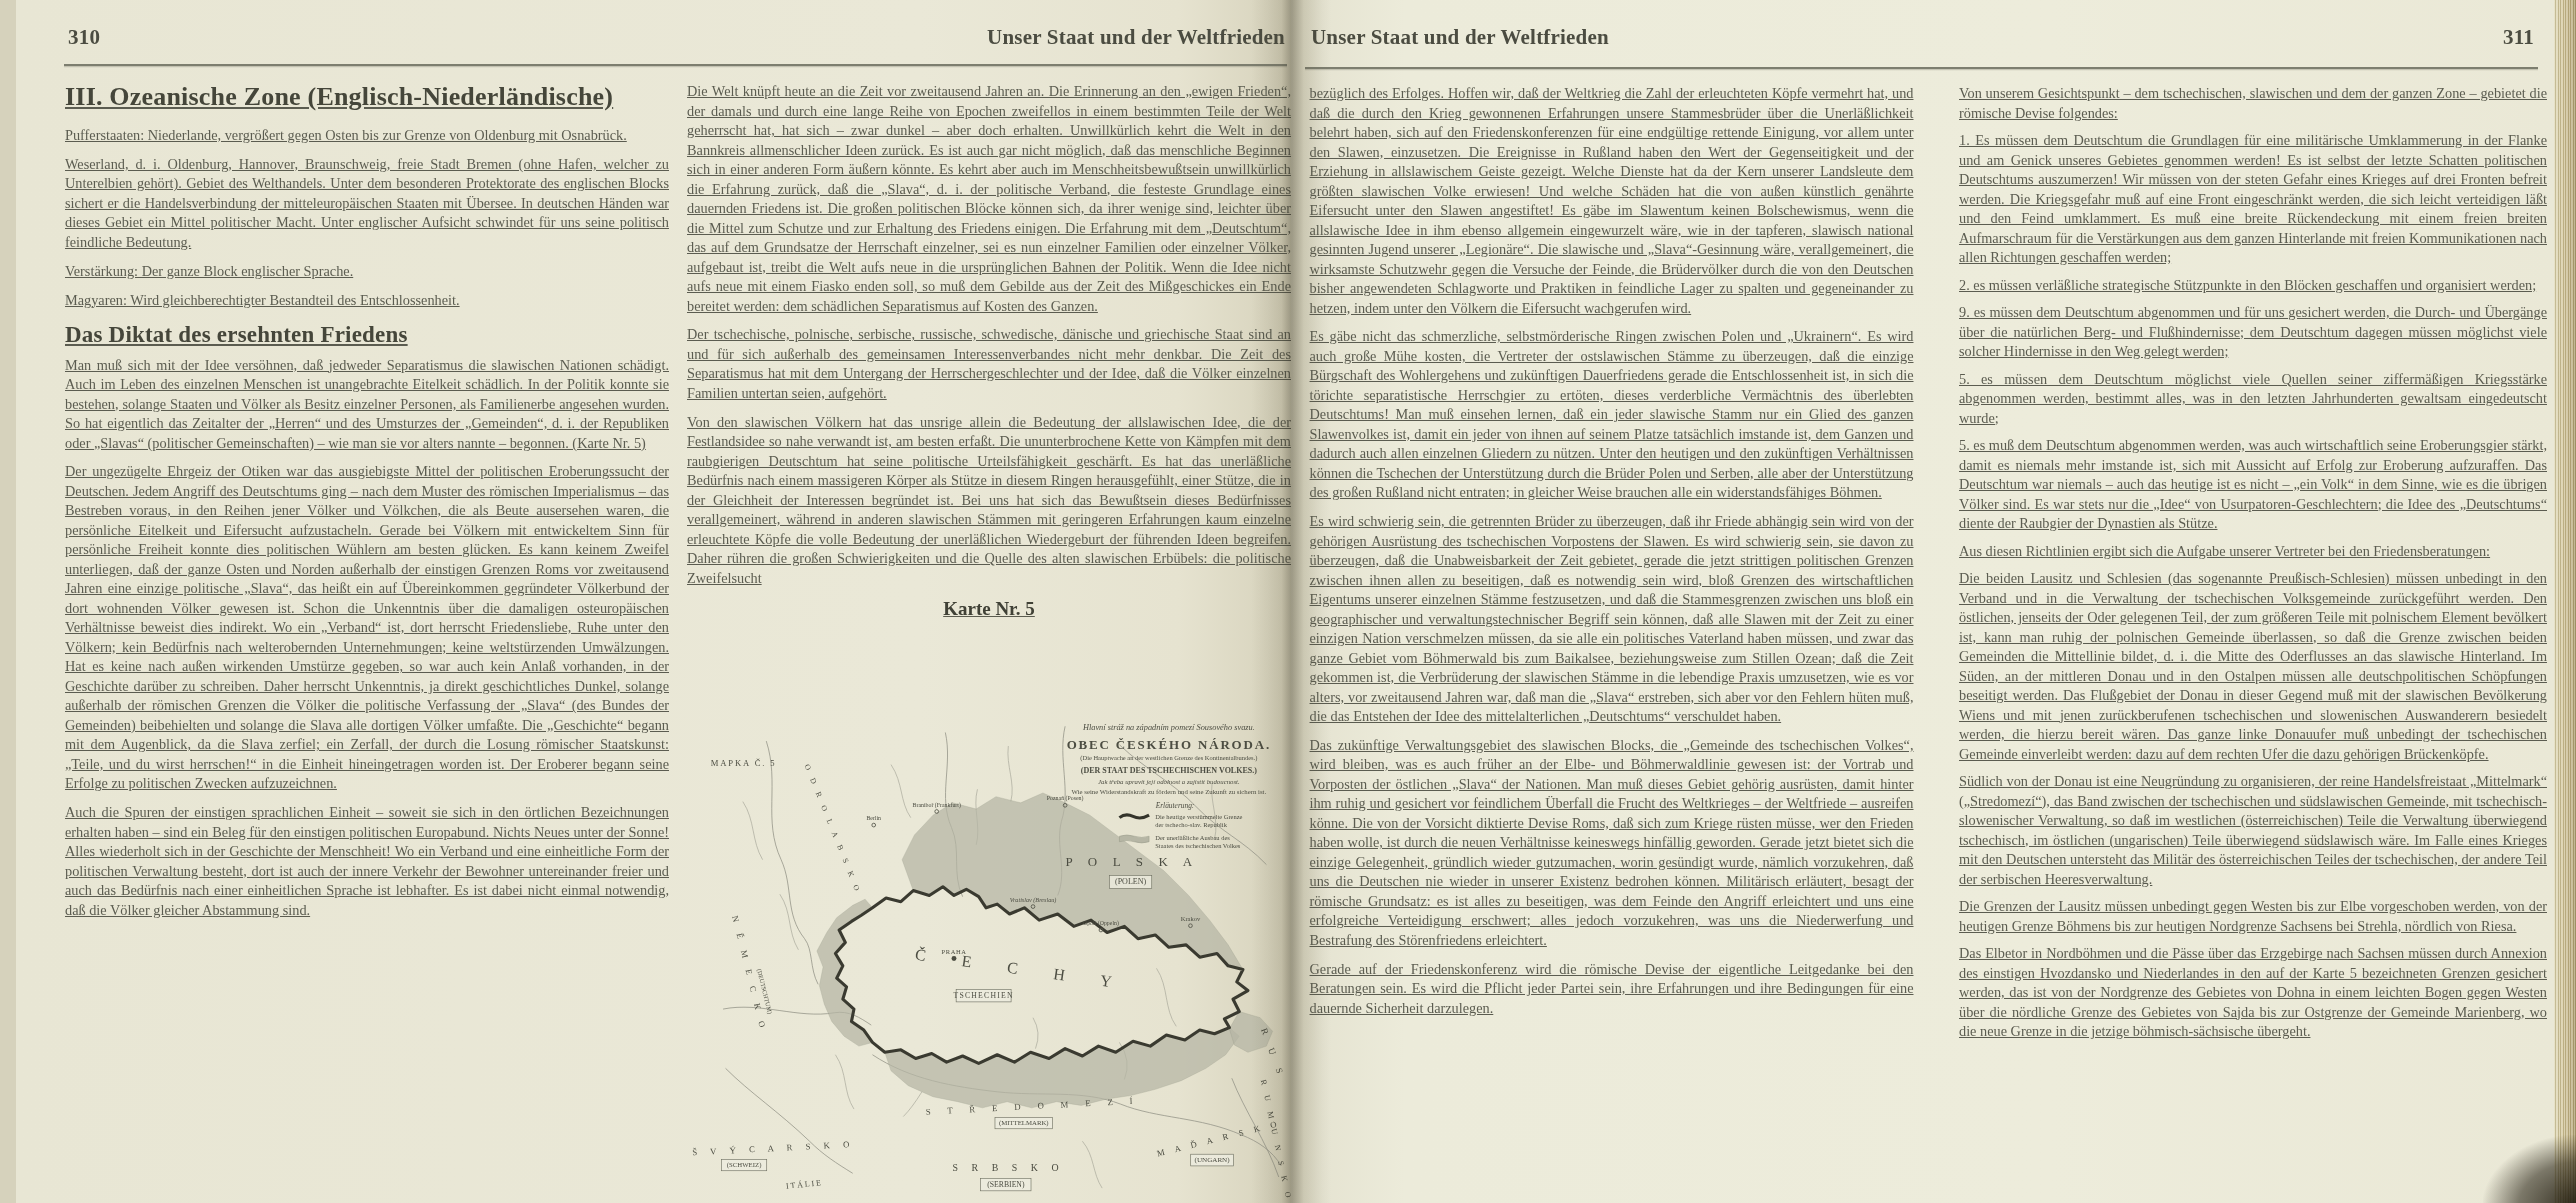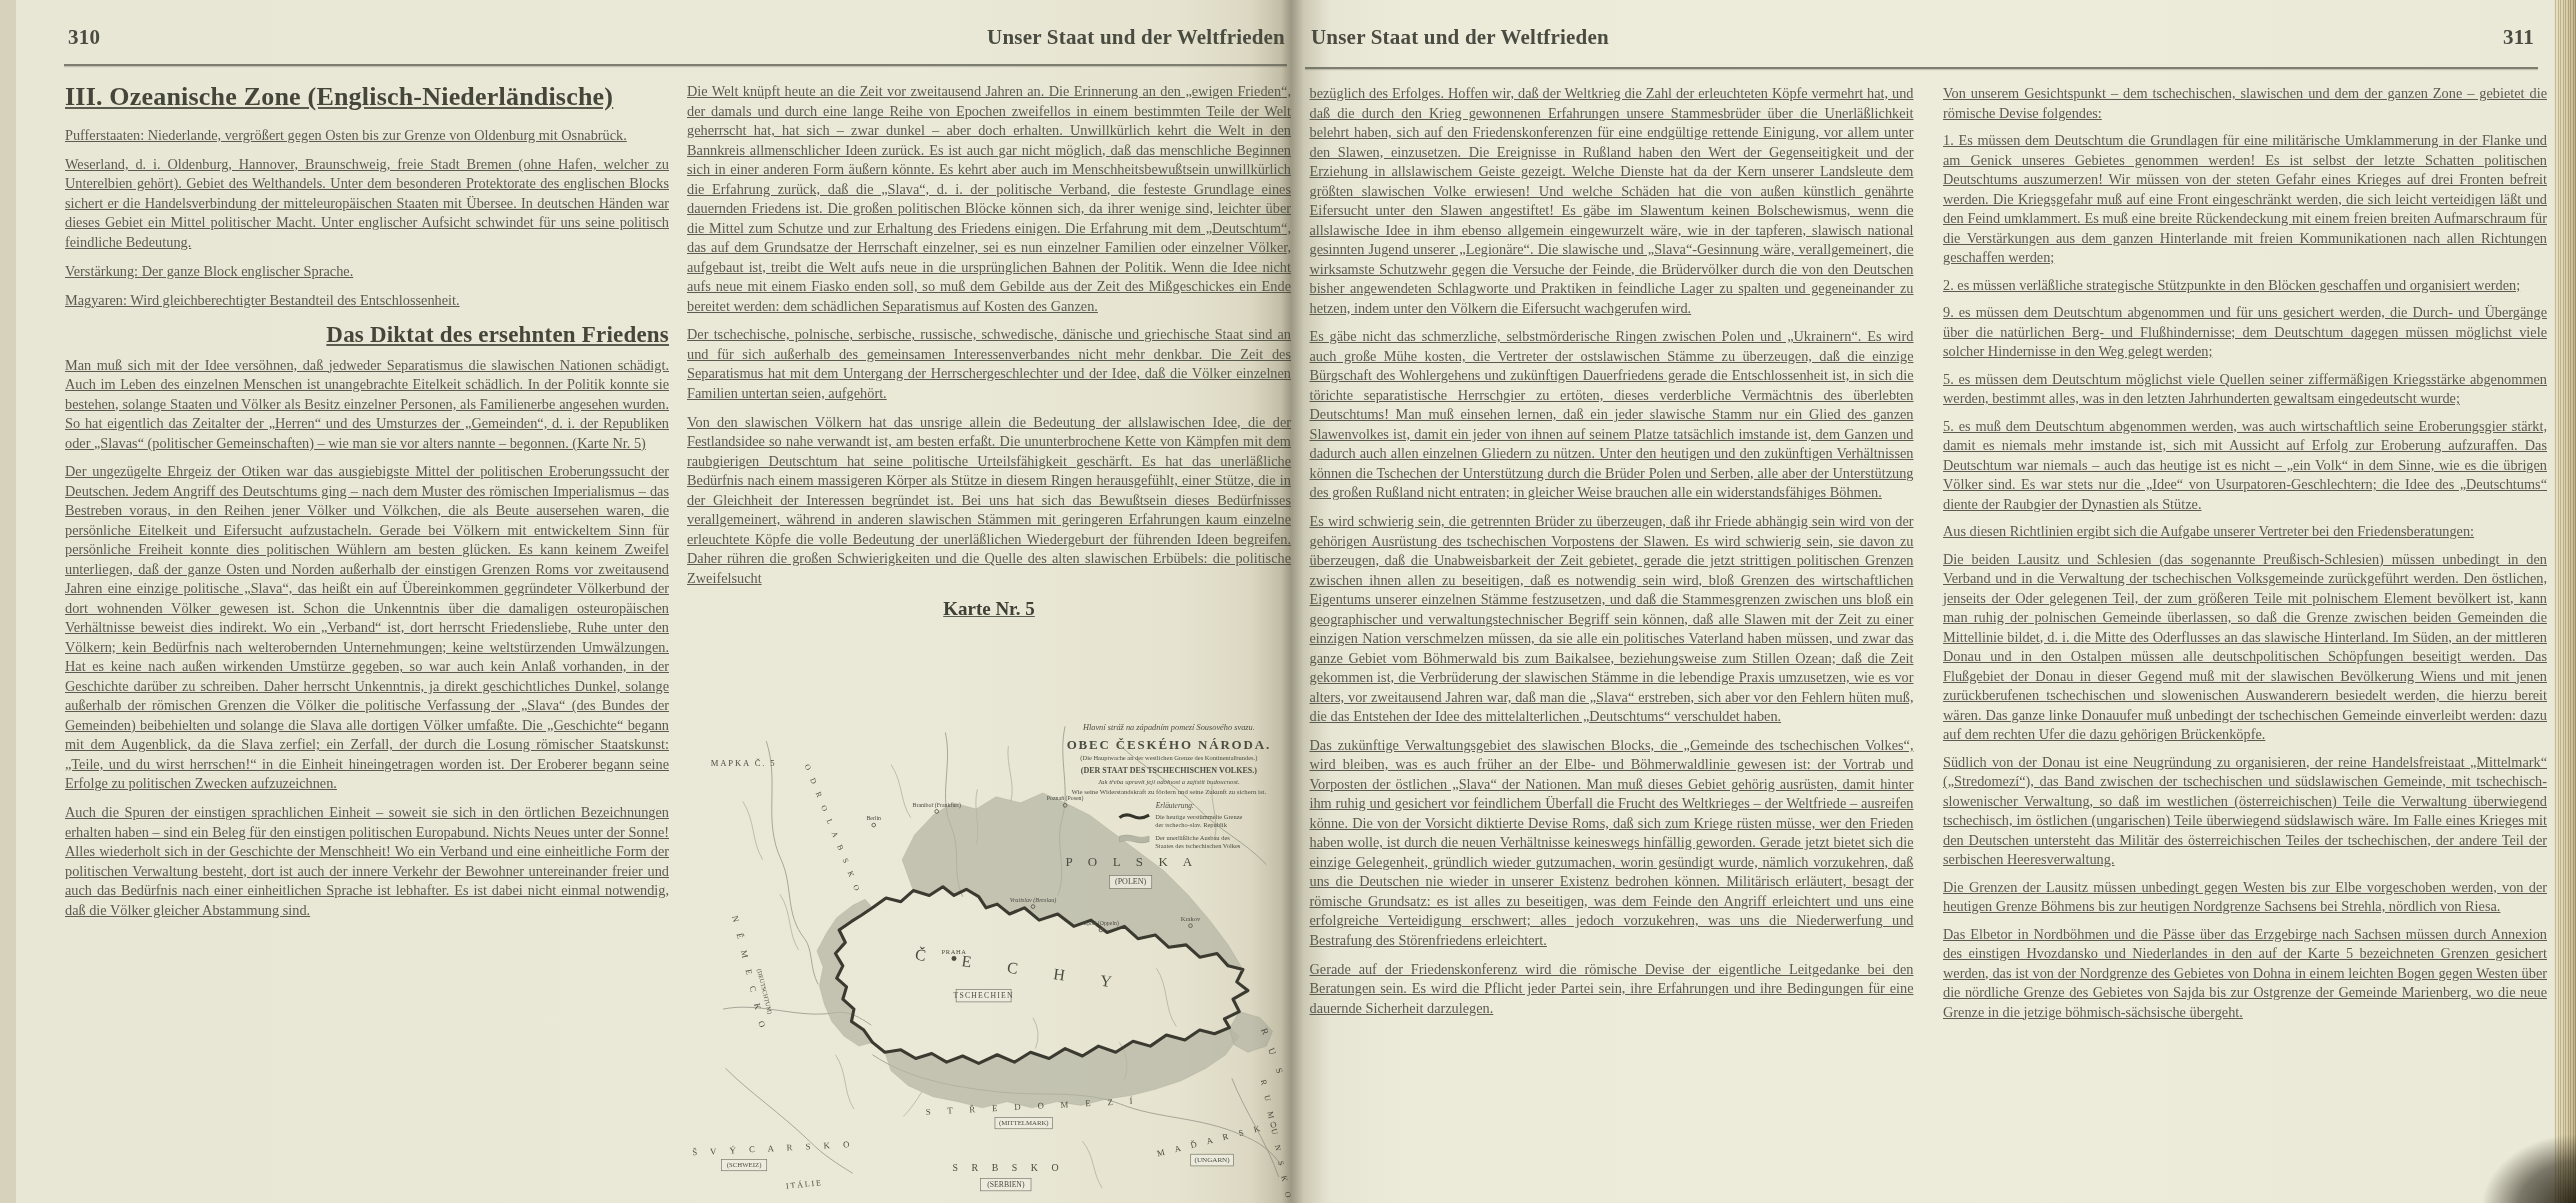--- a/index.html
+++ b/index.html
@@ -19,23 +19,23 @@
     background:linear-gradient(90deg,#e0d9b6 0%,#d3c79c 40%,#c0b184 75%,#a89a6d 100%);}
   #fore-edge .lines{position:absolute;inset:0;
     background:repeating-linear-gradient(90deg,rgba(255,255,255,.25) 0 1.2px,rgba(120,105,60,.25) 1.2px 2.5px);}
   #corner-smudge{position:absolute;right:0;bottom:0;width:93px;height:68px;pointer-events:none;
     background:radial-gradient(ellipse at 105% 108%,rgba(32,27,14,.95) 0%,rgba(32,27,14,.55) 45%,rgba(32,27,14,0) 72%);}
   .runhead{position:absolute;font-weight:600;font-size:21px;color:#4b4c41;letter-spacing:0.2px;white-space:nowrap}
   .rule{position:absolute;height:1.9px;background:#7d7e6f;box-shadow:0 1.2px 0 rgba(125,126,111,.35)}
   .col{position:absolute;width:604px;text-align:justify;color:#5b5c50;
        font-size:14.3px;line-height:19.5px;text-decoration:underline;}
   .col p{margin:0 0 9.3px 0}
-  .col-tight p{margin:0 0 8px 0}
+  .col-tight p{margin:0 0 8px 16px}
   .blk-h1{font-size:26px;font-weight:600;color:#45463a;margin:0 0 15px 0;line-height:1.12;text-align:left;letter-spacing:0.2px}
-  .blk-h2{font-size:23px;font-weight:600;color:#45463a;margin:15px 0 11px 0;text-align:right;letter-spacing:0.2px}
+  .blk-h2{font-size:23px;font-weight:600;color:#45463a;margin:15px 0 11px 0;text-align:left;letter-spacing:0.2px}
   .blk-h3{font-size:19px;font-weight:700;color:#404136;margin:11px 0 7.4px 0;text-align:center}
   
   #map-svg{position:absolute;left:671px;top:709px}
   .riv{fill:none;stroke:#96968a;stroke-width:1.3}
   .riv2{fill:none;stroke:#a0a094;stroke-width:1}
   .bold-border{fill:none;stroke:#3a3a30;stroke-width:5;stroke-linejoin:round}
   .gray{fill:#b6b6a5;opacity:.72;stroke:#8f9080;stroke-width:.6}
   .map-text{fill:#4c4d42;font-family:"Liberation Serif",serif}
   .map-box{fill:rgba(236,235,222,.85);stroke:#6d6e5f;stroke-width:1}
   .town{fill:none;stroke:#55564a;stroke-width:1.4}

